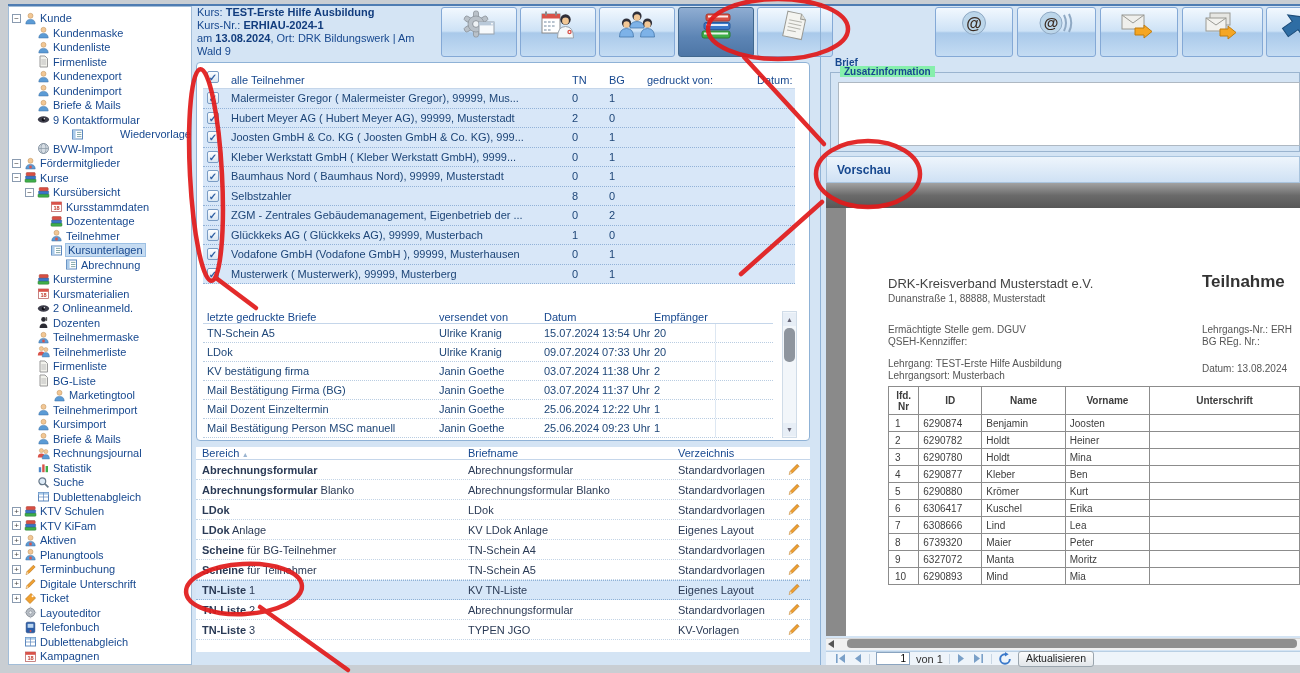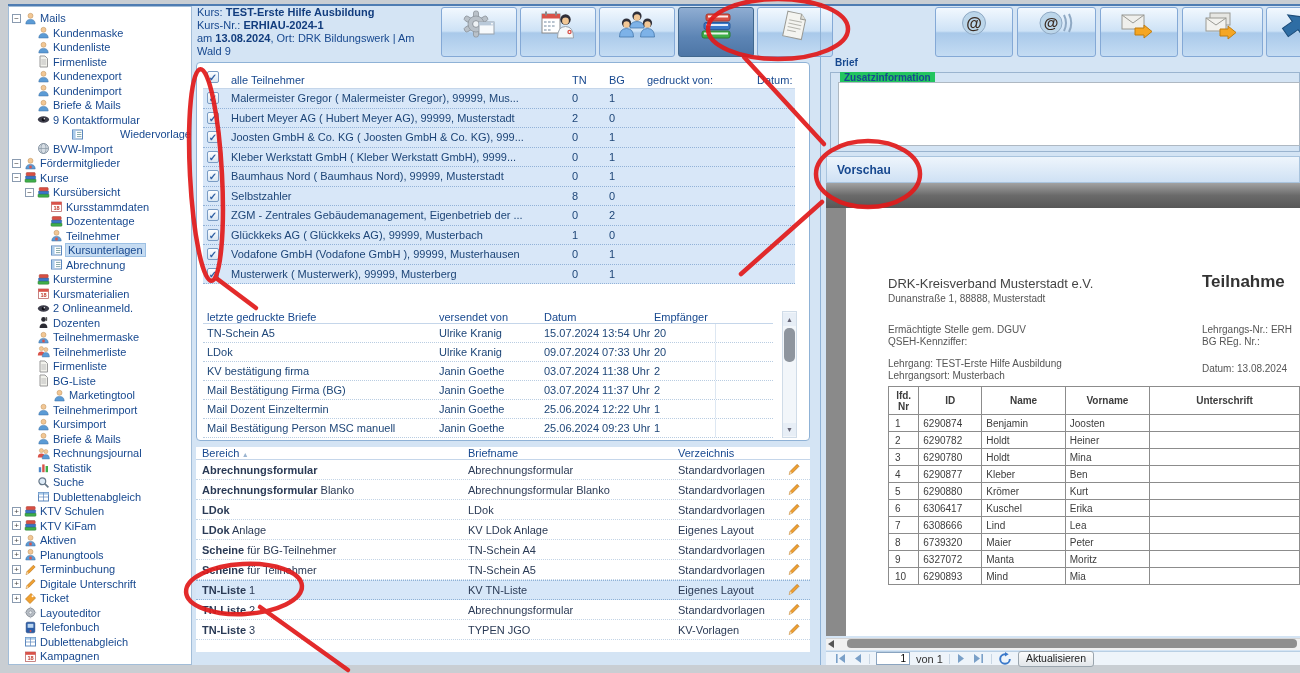--- a/index.html
+++ b/index.html
@@ -80,22 +80,22 @@
   .berow .cell,#bereich .grid-h .cell{padding:0 6px;}
   .a-ber{flex:0 0 266px;}
   .a-brief{flex:0 0 210px;}
   .a-verz{flex:0 0 106px;}
   .a-pen{flex:1 1 auto;text-align:center;}
   .sortarr{font-size:8px;color:#9ab4d0;margin-left:4px;}
   
   #rpane-border{left:820px;top:6px;width:1px;height:659px;background:#8fb2d6;}
   #brief-label{left:835px;top:57px;font-weight:bold;font-size:10px;color:#17488f;}
   #zfield{left:830px;top:72px;width:470px;height:80px;border:1px solid #9ab4cf;}
-  #zlegend{left:840px;top:66px;background:#22c55e;padding:0 4px;font-weight:bold;
-     font-size:10px;color:#17488f;margin-top:6px;}
+  #zlegend{left:840px;top:66px;background:#86efac;padding:0 4px;font-weight:bold;
+     font-size:10px;color:#17488f;}
   #ztext{left:838px;top:82px;width:462px;height:64px;background:#fff;border:1px solid #aeb8c2;}
   #vbar{left:826px;top:156px;width:474px;height:27px;border:1px solid #a9c4de;
      background:linear-gradient(#eef5fc,#cfe1f4);display:flex;align-items:center;}
   #vbar span{font-weight:bold;font-size:12px;color:#17488f;padding-left:10px;}
   #graybar{left:826px;top:183px;width:474px;height:25px;
      background:linear-gradient(#a2a2a2,#6a6a6a 50%,#575757);}
   #pvstrip{left:826px;top:208px;width:20px;height:428px;background:#8a8a8a;}
   #page{left:846px;top:208px;width:454px;height:428px;background:#fff;overflow:hidden;
      color:#3c3c3c;font-size:10px;}
   .pg{position:absolute;white-space:nowrap;}
@@ -134,21 +134,21 @@
   <div class="abs frame-b"></div>
   <div class="abs topline"></div>
 
   <div id="sidebar" class="abs">
       <div class="titem" style="padding-left: 3px;">
         <span class="exp">−</span>
         <svg class="ti" viewBox="0 0 13 13">
           <circle cx="6.5" cy="3.8" r="2.5" fill="#f2c795" stroke="#b98d55" stroke-width="0.5"></circle>
           <path d="M1.8 12 Q1.8 7.4 6.5 7.4 Q11.2 7.4 11.2 12 Z" fill="#5b9bd5" stroke="#3a6ea5" stroke-width="0.5"></path>
         </svg>
-        <span class="tlabel">Mails</span>
+        <span class="tlabel">Kunde</span>
       </div>
       <div class="titem" style="padding-left: 16px;">
         <span class="exp none"></span>
         <svg class="ti" viewBox="0 0 13 13">
           <circle cx="6.5" cy="3.8" r="2.5" fill="#f2c795" stroke="#b98d55" stroke-width="0.5"></circle>
           <path d="M1.8 12 Q1.8 7.4 6.5 7.4 Q11.2 7.4 11.2 12 Z" fill="#5b9bd5" stroke="#3a6ea5" stroke-width="0.5"></path>
         </svg>
         <span class="tlabel">Kundenmaske</span>
       </div>
       <div class="titem" style="padding-left: 16px;">
@@ -280,21 +280,21 @@
         <span class="exp none"></span>
         <svg class="ti" viewBox="0 0 13 13">
           <rect x="1.5" y="2" width="10" height="9" fill="#fff" stroke="#5b87bd"></rect>
           <rect x="1.8" y="2.3" width="2.8" height="8.4" fill="#aacbea"></rect>
           <line x1="6" y1="4.4" x2="10.4" y2="4.4" stroke="#8aa"></line>
           <line x1="6" y1="6.5" x2="10.4" y2="6.5" stroke="#8aa"></line>
           <line x1="6" y1="8.6" x2="10.4" y2="8.6" stroke="#8aa"></line>
         </svg>
         <span class="tlabel">Kursunterlagen</span>
       </div>
-      <div class="titem" style="padding-left: 29px;">
+      <div class="titem" style="padding-left: 29px; margin-left: 15px;">
         <span class="exp none"></span>
         <svg class="ti" viewBox="0 0 13 13">
           <rect x="1.5" y="2" width="10" height="9" fill="#fff" stroke="#5b87bd"></rect>
           <rect x="1.8" y="2.3" width="2.8" height="8.4" fill="#aacbea"></rect>
           <line x1="6" y1="4.4" x2="10.4" y2="4.4" stroke="#8aa"></line>
           <line x1="6" y1="6.5" x2="10.4" y2="6.5" stroke="#8aa"></line>
           <line x1="6" y1="8.6" x2="10.4" y2="8.6" stroke="#8aa"></line>
         </svg>
         <span class="tlabel">Abrechnung</span>
       </div>

